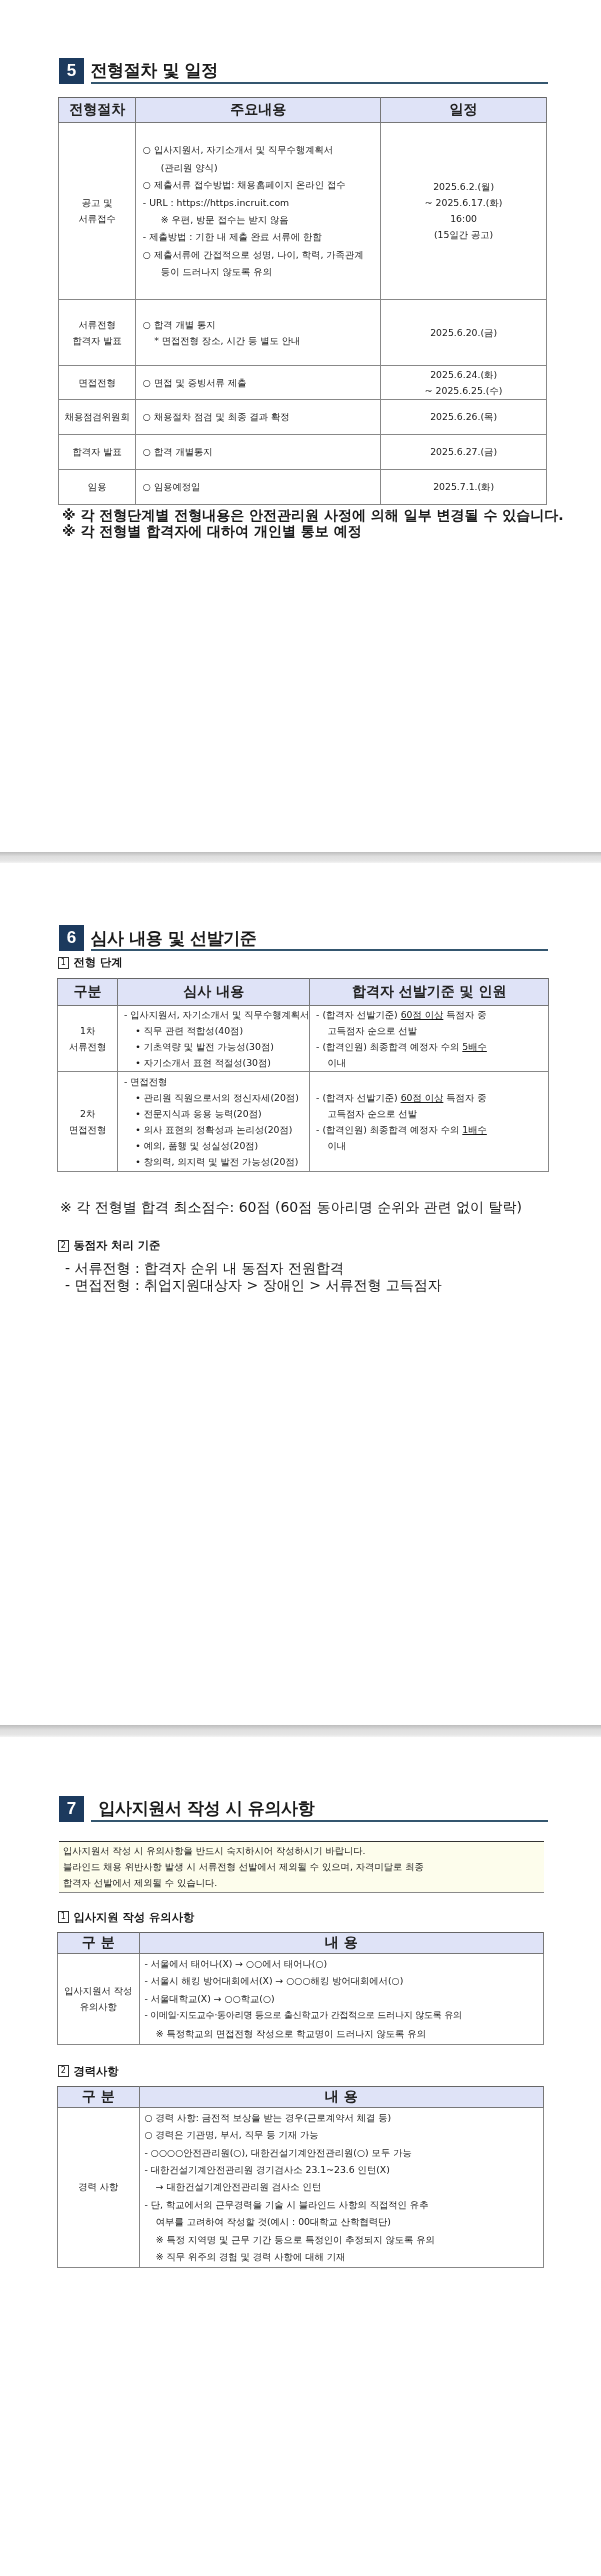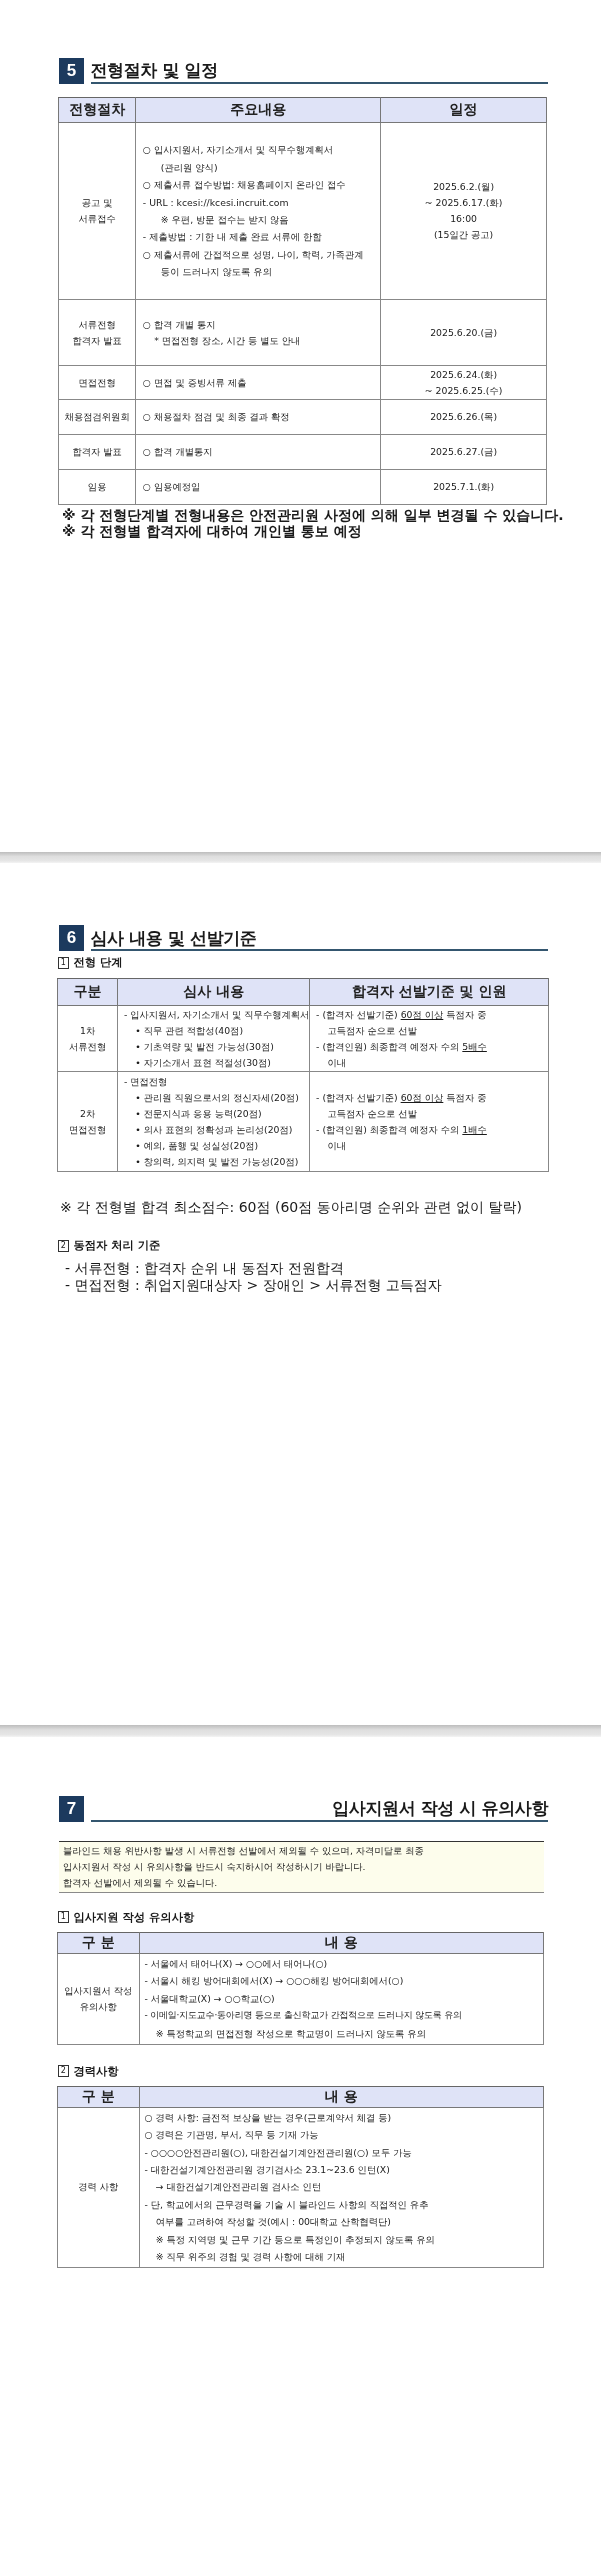--- a/index.html
+++ b/index.html
@@ -51,21 +51,21 @@
     </tr>
     <tr style="height:177px;">
       <td class="c">
         <div>공고 및</div>
         <div>서류접수</div>
       </td>
       <td class="content" style="line-height:17.4px;">
         <div class="line">○  입사지원서, 자기소개서 및 직무수행계획서</div>
         <div class="line ind2">(관리원 양식)</div>
         <div class="line">○  제출서류 접수방법: 채용홈페이지 온라인 접수</div>
-        <div class="line">-  URL : kcesi://kcesi.incruit.com</div>
+        <div class="line">-  URL : https://https.incruit.com</div>
         <div class="line ind2">※ 우편, 방문 접수는 받지 않음</div>
         <div class="line">-  제출방법 : 기한 내 제출 완료 서류에 한함</div>
         <div class="line">○  제출서류에 간접적으로 성명, 나이, 학력, 가족관계</div>
         <div class="line ind2">등이 드러나지 않도록 유의</div>
       </td>
       <td class="c">
         <div>2025.6.2.(월)</div>
         <div>~ 2025.6.17.(화)</div>
         <div>16:00</div>
         <div>(15일간 공고)</div>
@@ -192,26 +192,26 @@
     <div>- 서류전형 : 합격자 순위 내 동점자 전원합격</div>
     <div>- 면접전형 : 취업지원대상자 &gt; 장애인 &gt; 서류전형 고득점자</div>
   </div>
 </div>
 
 <div class="sep"></div>
 
 <div class="page p3">
   <div class="section-head" style="top:59px;">
     <div class="sec-num">7</div>
-    <div class="sec-title" style="padding-left:8px;text-align:right;">입사지원서 작성 시 유의사항</div>
+    <div class="sec-title" style="padding-left:8px;">입사지원서 작성 시 유의사항</div>
   </div>
 
   <div class="notice">
+    <div>입사지원서 작성 시 유의사항을 반드시 숙지하시어 작성하시기 바랍니다.</div>
     <div>블라인드 채용 위반사항 발생 시 서류전형 선발에서 제외될 수 있으며, 자격미달로 최종</div>
-    <div>입사지원서 작성 시 유의사항을 반드시 숙지하시어 작성하시기 바랍니다.</div>
     <div>합격자 선발에서 제외될 수 있습니다.</div>
   </div>
 
   <div class="subhead" style="top:173px;">
     <span class="boxnum">1</span>
     <span>입사지원 작성 유의사항</span>
   </div>
 
   <table class="outer" style="left:57px; top:195px; width:487px;">
     <colgroup>

